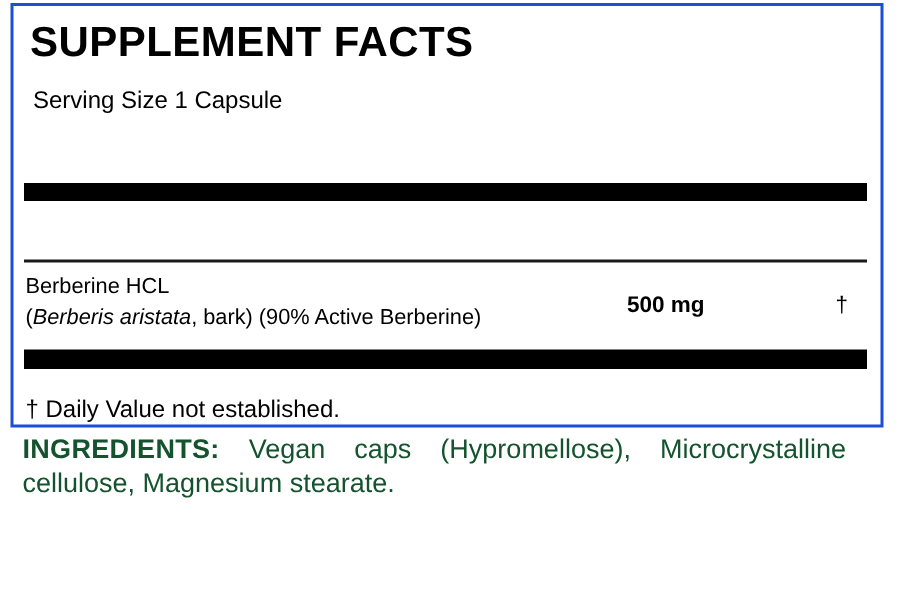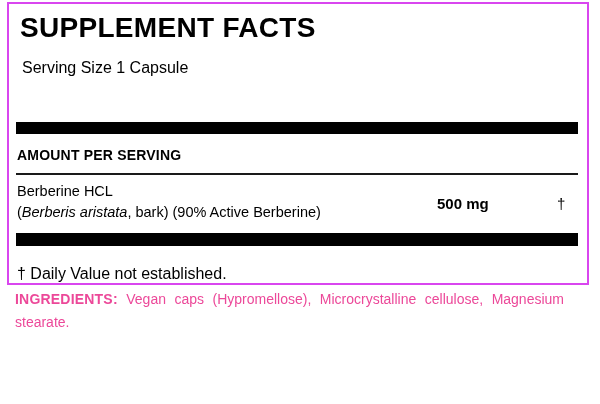--- a/index.html
+++ b/index.html
@@ -16,21 +16,21 @@
     font-family: "Liberation Sans", "DejaVu Sans", sans-serif;
     overflow: hidden;
   }
   
   .facts-box {
     position: absolute;
     left: 7px;
     top: 2px;
     width: 582px;
     height: 283px;
-    border: 2px solid #d946ef;
+    border: 2px solid #1d4ed8;
     box-sizing: border-box;
     background: #ffffff;
   }
   .fb { position: absolute; white-space: nowrap; line-height: 1; }
   .title {
     top: 10px; left: 11px;
     font-size: 28px;
     font-weight: bold;
     letter-spacing: 0.3px;
   }
@@ -48,55 +48,54 @@
   .col-dv     { top: 144px; left: 419px; font-size: 14px; font-weight: bold; letter-spacing: 0.2px; }
   .rule {
     position: absolute;
     top: 169px; left: 7px;
     width: 562px; height: 2px;
     background: #1a1a1a;
   }
   .ing-name   { top: 180px; left: 8px; font-size: 14.5px; }
   .ing-detail { top: 201px; left: 8px; font-size: 14.5px; }
   .ing-detail em { font-style: italic; }
-  .ing-amount { top: 192px; left: 428px; font-size: 15px; font-weight: bold; }
+  .ing-amount { top: 192px; left: 409px; font-size: 15px; font-weight: bold; }
   .ing-dagger { top: 192px; left: 548px; font-size: 15px; }
   .footnote   { top: 262px; left: 8px; font-size: 16px; }
   
   .paras {
     position: absolute;
     left: 15px;
     top: 285px;
     width: 565px;
   }
   .para {
     margin: 3px 16px 0 0;
-    font-size: 14px;
+    font-size: 18px;
     line-height: 23px;
     text-align: justify;
-    color: #ec4899;
+    color: #14532d;
   }
   .para + .para { margin-top: 19px; }
   .para strong { font-weight: bold; letter-spacing: 0.2px; }
 </style>
 </head>
 <body>
 
 <div class="page">
 
   <div class="facts-box">
 
     <div class="fb title">SUPPLEMENT FACTS</div>
 
     <div class="fb serving-size">Serving Size 1 Capsule</div>
 
 
     <div class="bar bar1"></div>
 
-    <div class="fb col-amount">AMOUNT PER SERVING</div>
 
 
     <div class="rule"></div>
 
     <div class="fb ing-name">Berberine HCL</div>
 
     <div class="fb ing-detail"><span>(</span><em>Berberis aristata</em><span>, bark) (90% Active Berberine)</span></div>
 
     <div class="fb ing-amount">500 mg</div>
 

